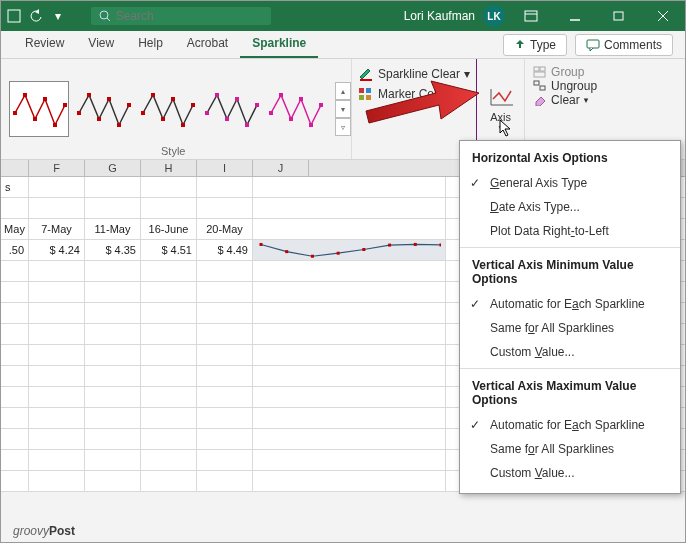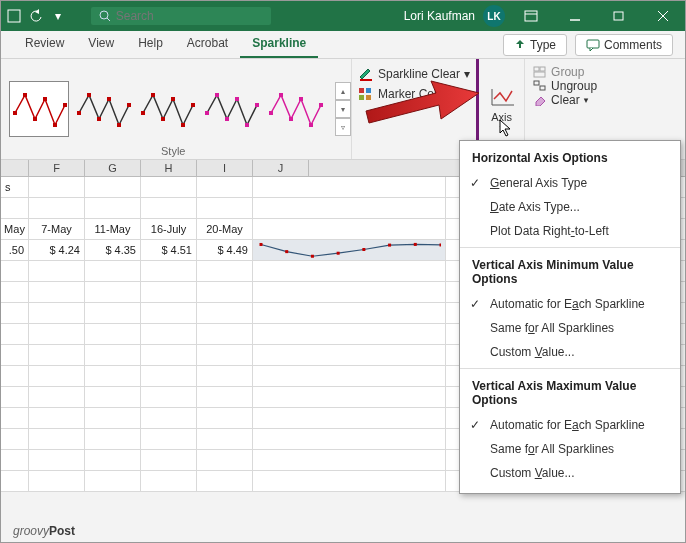--- a/index.html
+++ b/index.html
@@ -19,21 +19,21 @@
 .btn-pill{border:1px solid #c5c5c5;background:#fff;padding:3px 10px;border-radius:3px;display:flex;align-items:center;gap:4px;color:#333}
 .ribbon{height:101px;background:#f3f3f3;border-bottom:1px solid #d4d4d4;display:flex;position:relative}
 .style-gallery{display:flex;align-items:center;padding:6px;gap:0}
 .sp-thumb{width:60px;height:56px;border:1px solid transparent;display:flex;align-items:center;justify-content:center;margin:2px}
 .sp-thumb.sel{border:1px solid #888;background:#fff}
 .gal-arrows{display:flex;flex-direction:column;margin-left:2px}
 .gal-arrows div{width:16px;height:18px;border:1px solid #bbb;background:#fff;display:flex;align-items:center;justify-content:center;font-size:8px;color:#666}
 .style-label{position:absolute;bottom:2px;left:160px;color:#666;font-size:11px}
 .color-group{padding:8px 6px;display:flex;flex-direction:column;gap:6px;border-left:1px solid #ddd}
 .color-group .row{display:flex;align-items:center;gap:4px;color:#333;white-space:nowrap}
-.axis-btn{border-left:3px solid #701a75;padding:6px 8px;display:flex;flex-direction:column;align-items:center;justify-content:center;width:48px}
+.axis-btn{border-left:1px solid #701a75;padding:6px 8px;display:flex;flex-direction:column;align-items:center;justify-content:center;width:48px}
 .axis-btn .ic{width:28px;height:24px}
 .grp-col{border-left:1px solid #ddd;padding:6px 8px;display:flex;flex-direction:column;}
 .grp-col .row{display:flex;align-items:center;gap:4px;color:#888;white-space:nowrap}
 .sheet{position:relative;background:#fff}
 .colhead{display:flex;background:#e6e6e6;border-bottom:1px solid #bbb}
 .colhead div{border-right:1px solid #bbb;text-align:center;padding:2px 0;color:#444;font-size:11px}
 .grid{display:flex;flex-direction:column}
 .grow{display:flex;border-bottom:1px solid #d9d9d9;height:21px}
 .cell{border-right:1px solid #d9d9d9;padding:0 4px;display:flex;align-items:center;justify-content:flex-end;font-size:11px;color:#222;overflow:hidden;white-space:nowrap}
 .cell.hdr{font-weight:400;justify-content:center}
@@ -271,21 +271,21 @@
         <div class="cell" style="width: 56px;"></div>
         <div class="cell" style="width: 56px;"></div>
         <div class="cell" style="width: 56px;"></div>
         <div class="cell" style="width: 56px;"></div>
         <div class="cell" style="width: 193px; justify-content: flex-start;"></div>
       </div>
       <div class="grow">
         <div class="cell hdr" style="width: 28px;">May</div>
         <div class="cell hdr" style="width: 56px;">7-May</div>
         <div class="cell hdr" style="width: 56px;">11-May</div>
-        <div class="cell hdr" style="width: 56px;">16-July</div>
+        <div class="cell hdr" style="width: 56px;">16-June</div>
         <div class="cell hdr" style="width: 56px;">20-May</div>
         <div class="cell" style="width: 193px; justify-content: flex-start;"></div>
       </div>
       <div class="grow">
         <div class="cell" style="width: 28px;">.50</div>
         <div class="cell" style="width: 56px;">$    4.24</div>
         <div class="cell" style="width: 56px;">$    4.35</div>
         <div class="cell" style="width: 56px;">$    4.51</div>
         <div class="cell" style="width: 56px;">$    4.49</div>
         <div class="cell sparkcell" style="width: 193px; justify-content: flex-start;">

